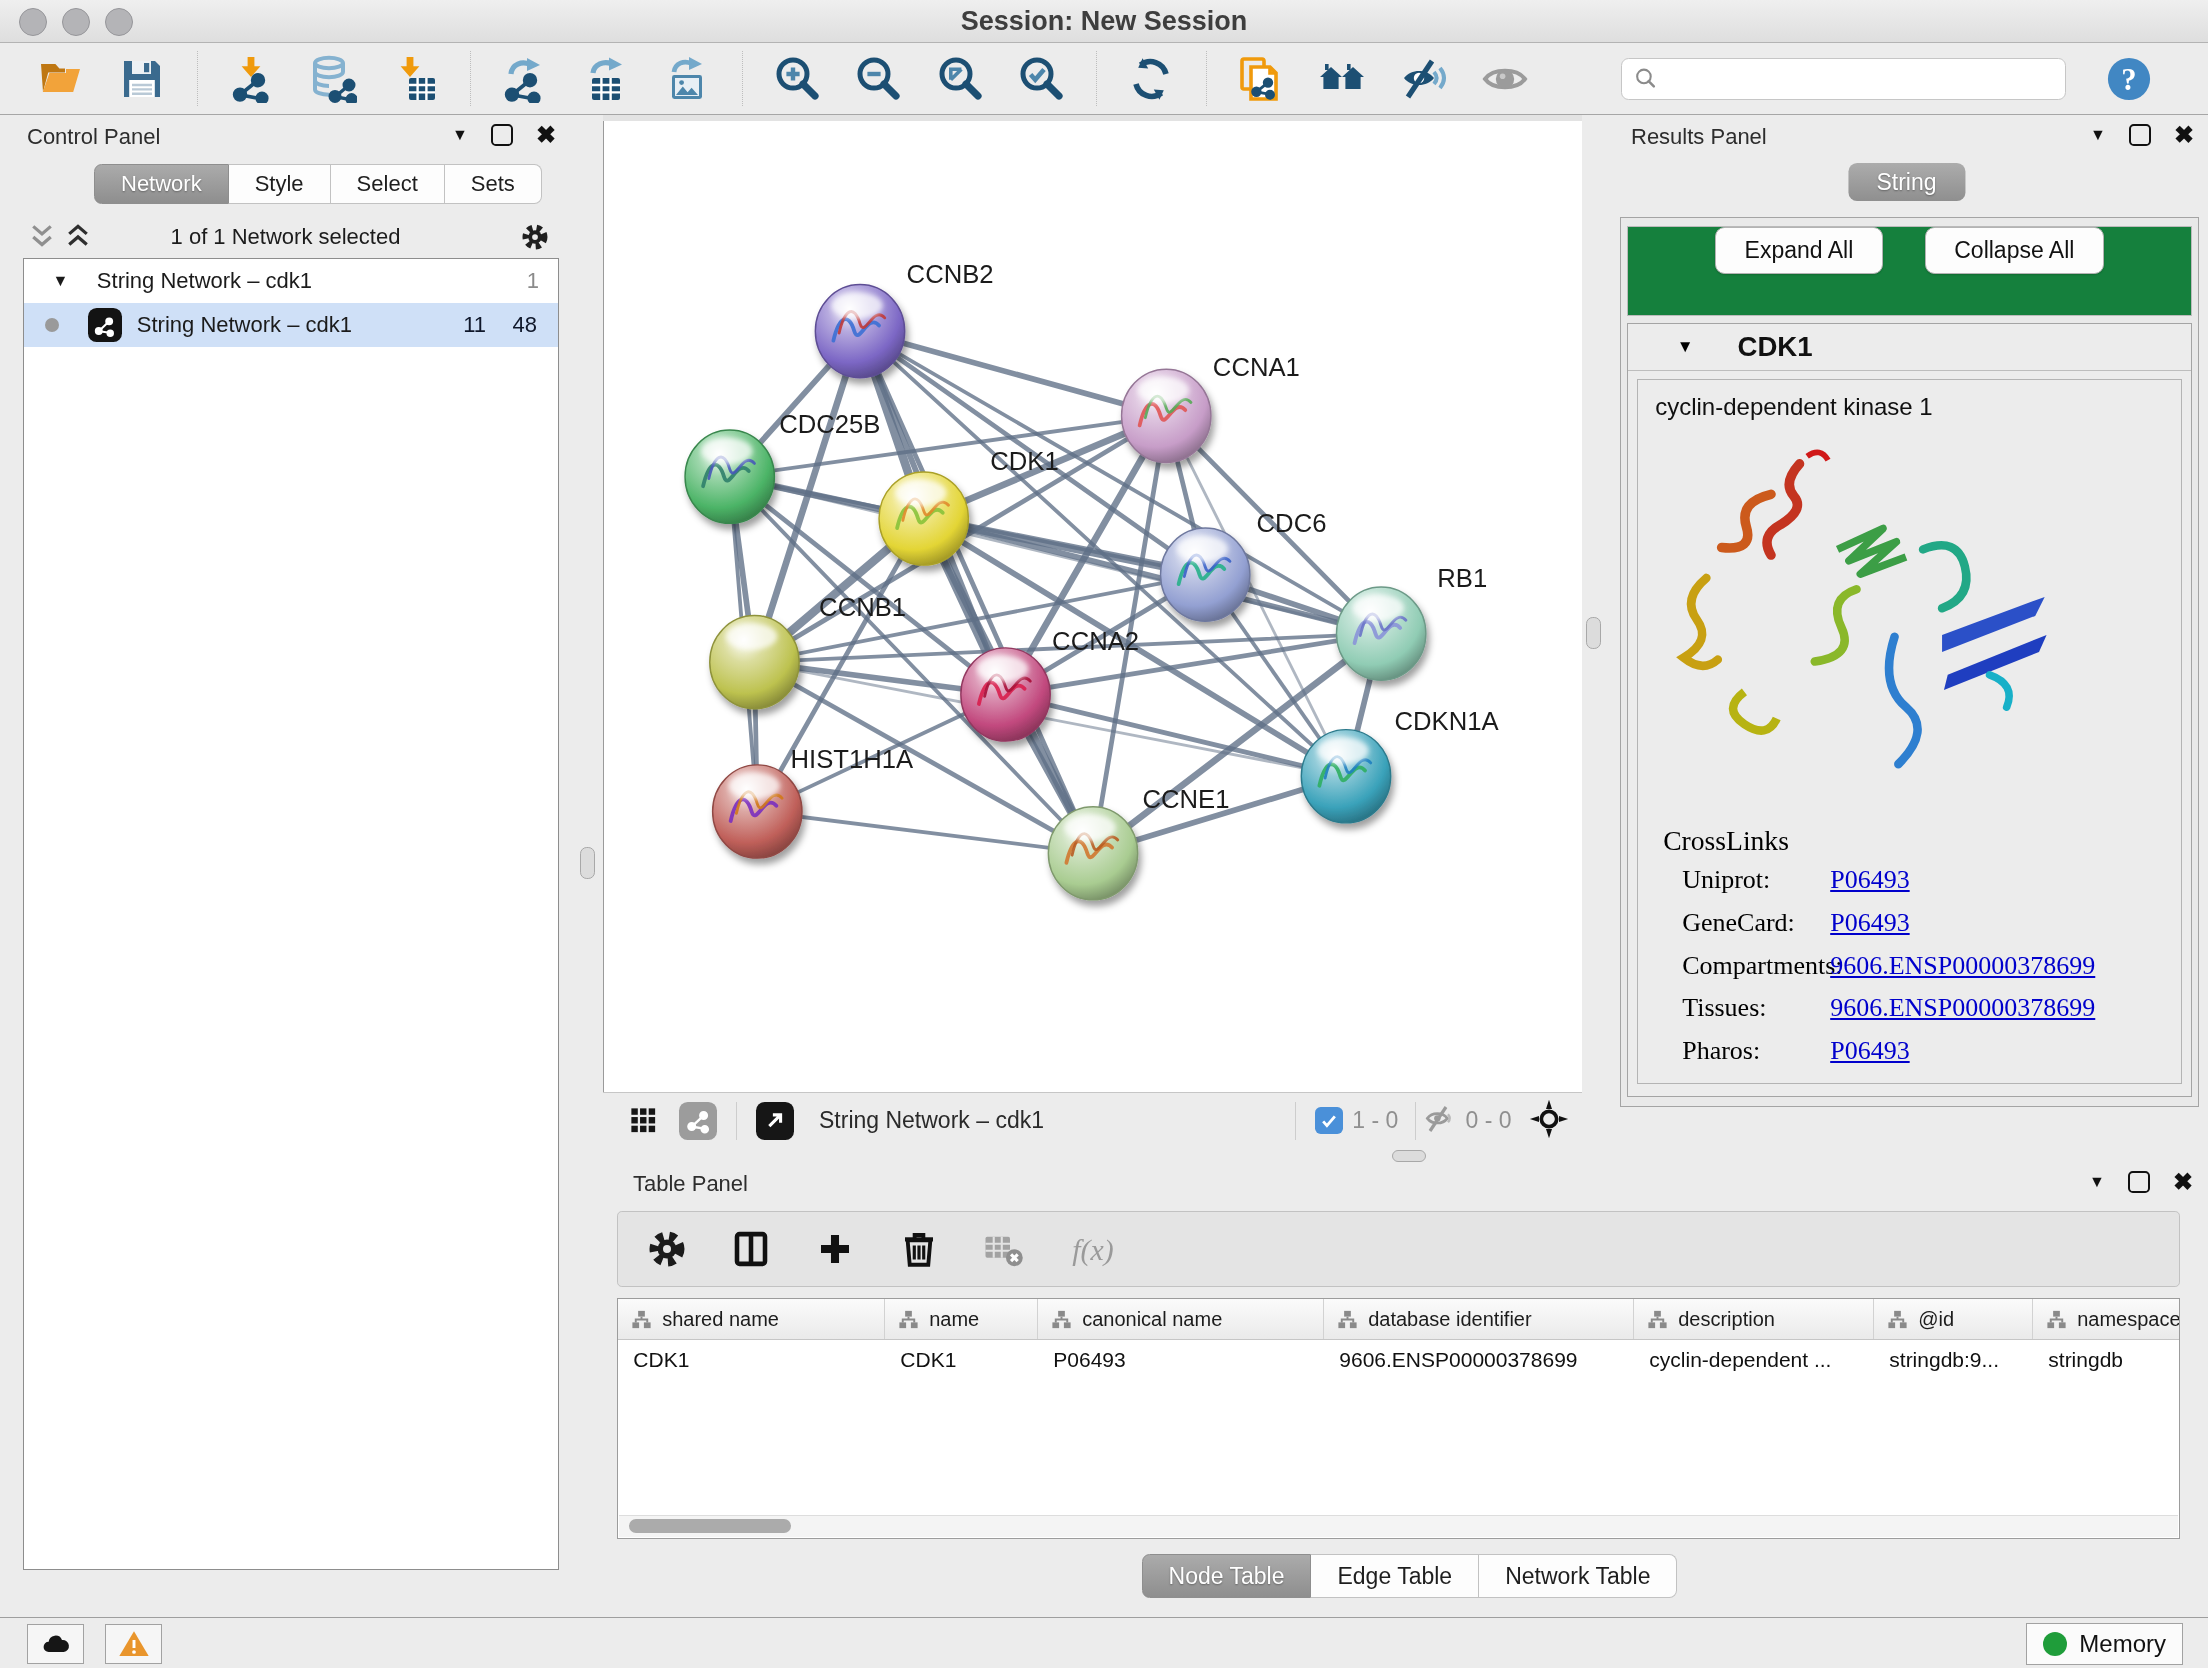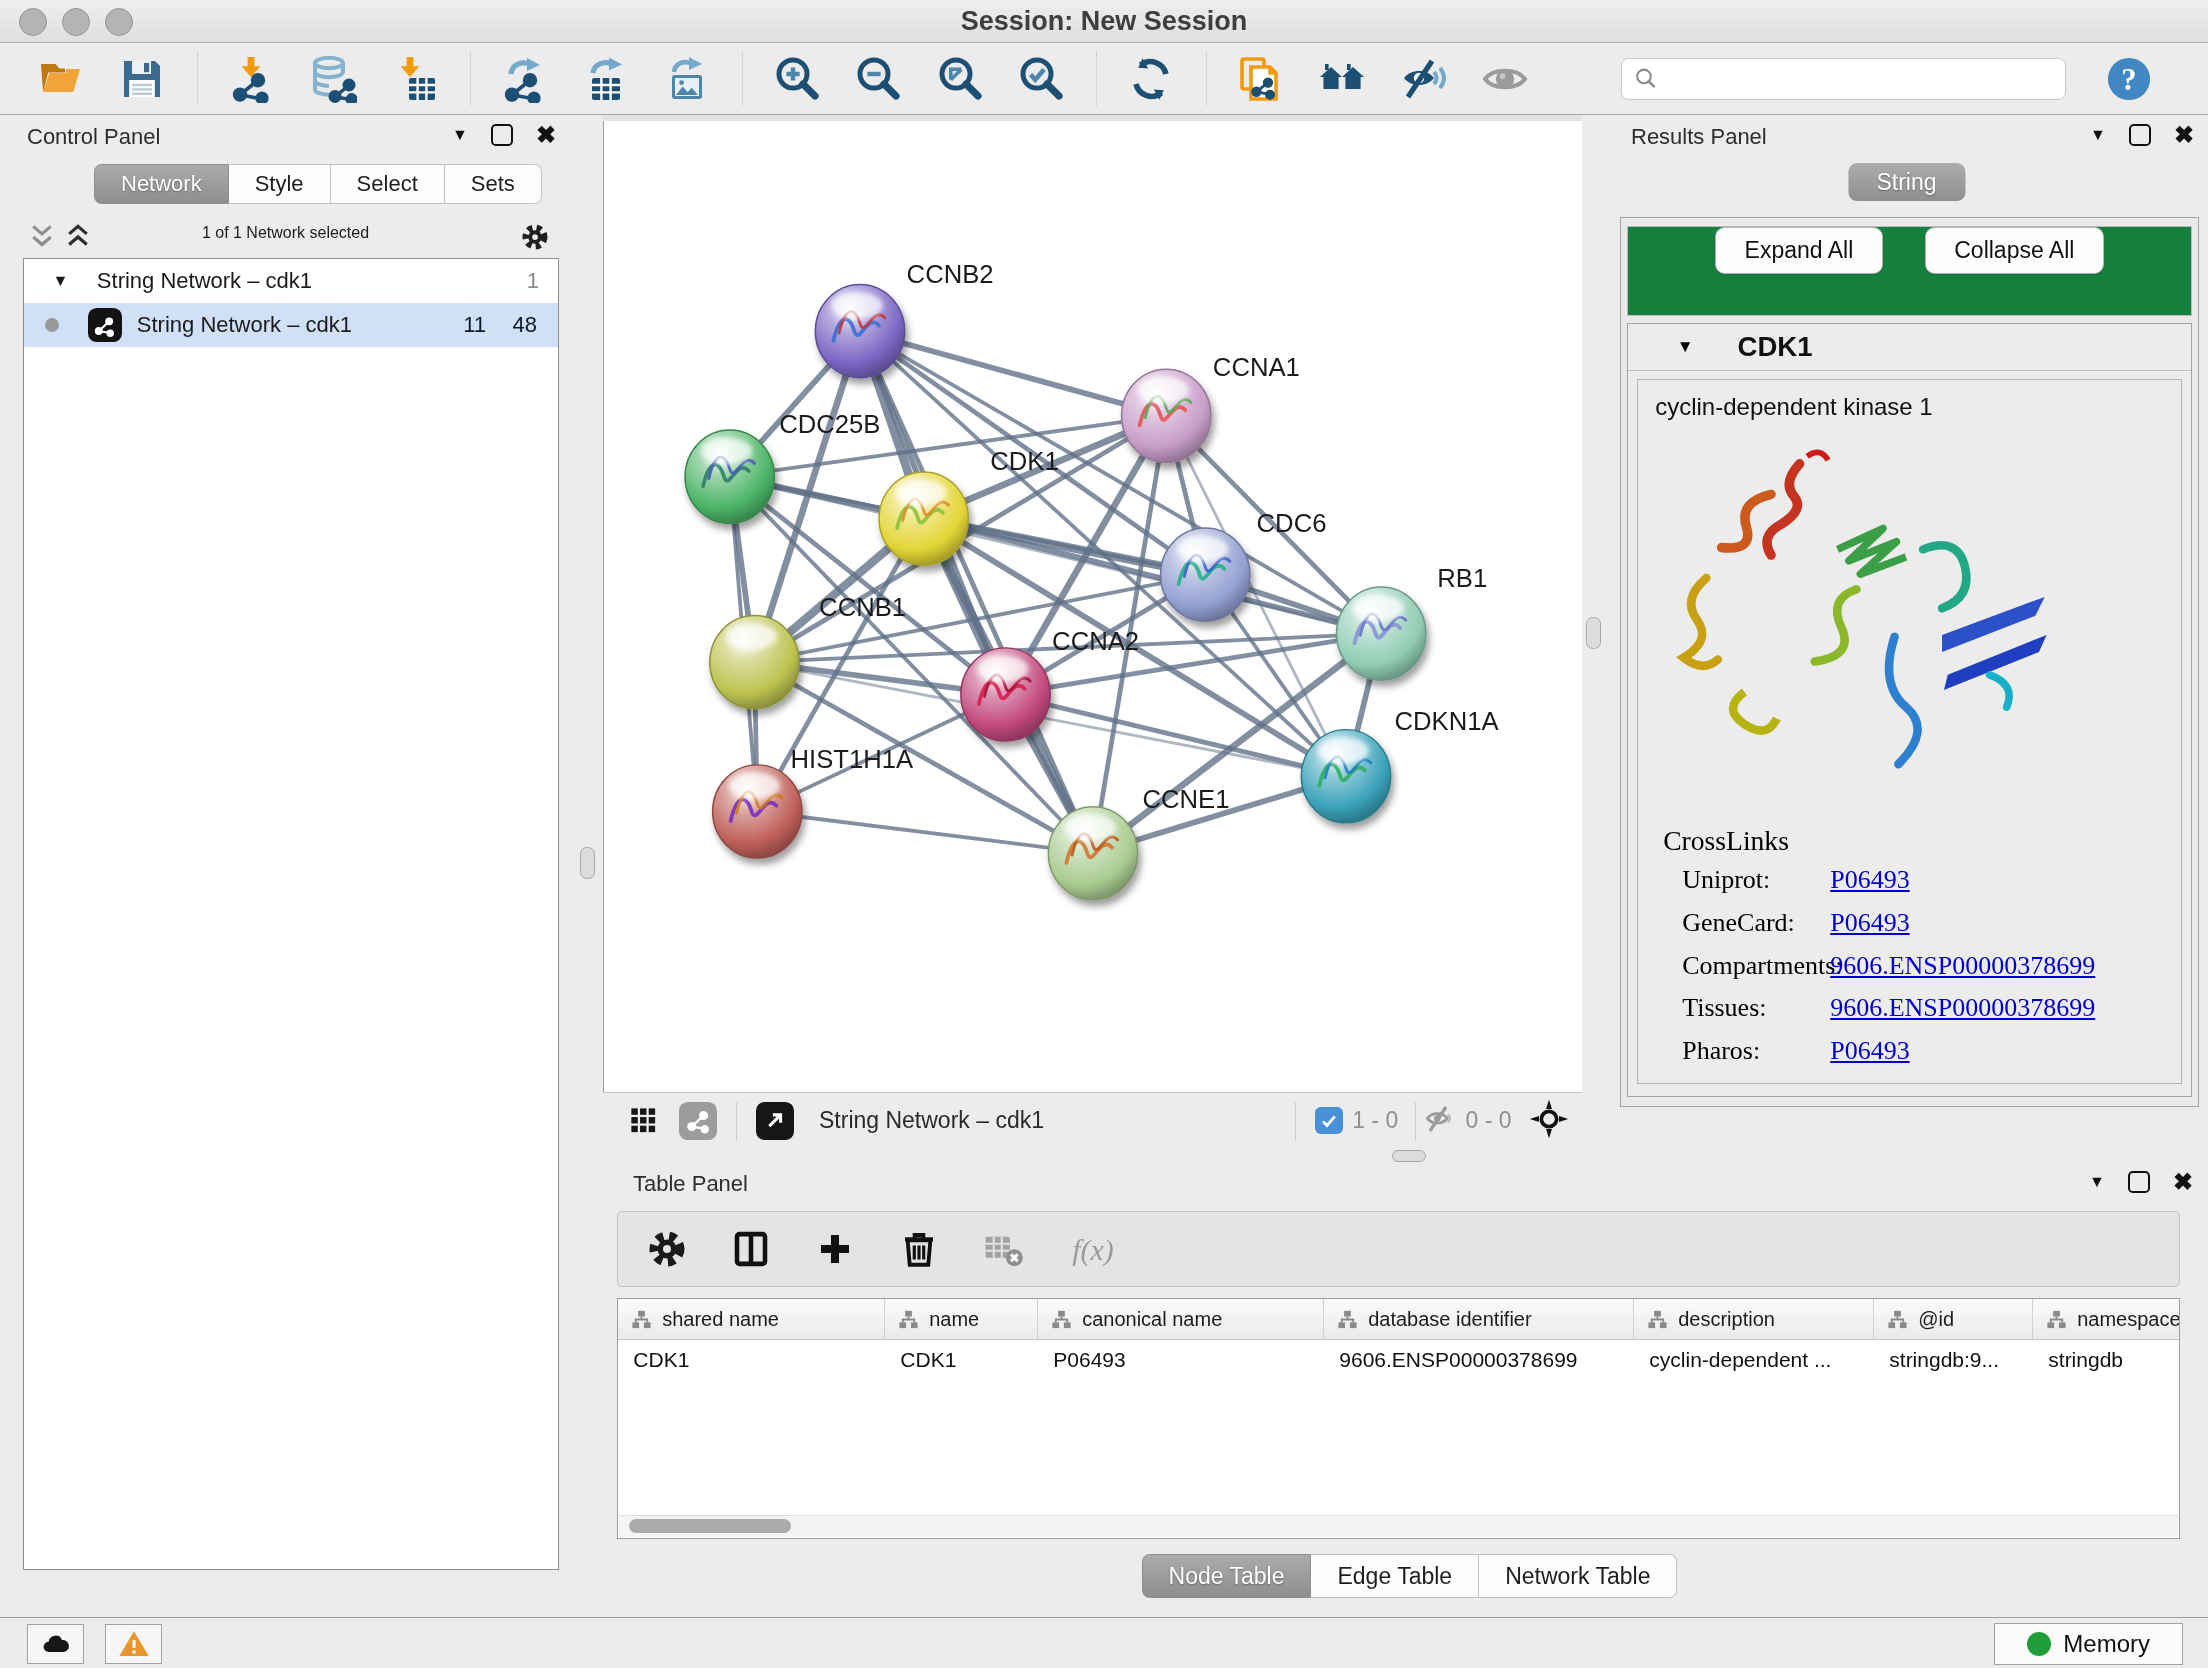--- a/index.html
+++ b/index.html
@@ -30,21 +30,21 @@
   
   .control-panel{position:absolute;left:0;top:115px;width:571px;height:1502px;background:#ececec;}
   .cp-tabs{position:absolute;left:86px;top:49px;display:flex;}
   .seg-tab{height:38px;line-height:38px;padding:0 26px;font-size:22px;background:#fdfdfd;border:1px solid #c2c2c2;border-left:none;color:#1e1e1e;white-space:nowrap;}
   .seg-tab.first{border-left:1px solid #c2c2c2;border-radius:7.6px 0 0 7.6px;margin-left:8px;}
   .seg-tab.last{border-radius:0 7.6px 7.6px 0;}
   .seg-tab.selected{background:linear-gradient(#ababab,#8e8e8e);color:#fff;border-color:#8e8e8e;text-shadow:0 1px 1.9px rgba(0,0,0,.35);}
   .cp-subheader{position:absolute;left:0;top:99px;width:100%;height:46px;}
   .cp-subheader svg{width:30px;height:30px;position:absolute;top:7.6px;}
   .chev-dn{left:27px;}.chev-up{left:63px;}
-  .cp-selcount{position:absolute;left:0;right:0;top:9.5px;text-align:center;font-size:16px;color:#1c1c1c;}
+  .cp-selcount{position:absolute;left:0;right:0;top:9.5px;text-align:center;font-size:22px;color:#1c1c1c;}
   .cp-gear{right:21px;left:auto!important;}
   .cp-tree{position:absolute;left:23px;top:143px;width:536px;bottom:47px;background:#fff;border:1px solid #8d8d8d;box-sizing:border-box;}
   .tree-row{height:44px;display:flex;align-items:center;font-size:22px;color:#1b1b1b;position:relative;}
   .tree-row.root{padding-left:28.5px;}
   .tri{margin-right:28.5px;font-size:16px;}
   .tree-count{position:absolute;right:19px;color:#8b8b8b;}
   .tree-row.child{background:#cfe0f7;padding-left:21px;}
   .cdot{width:14.3px;height:14.3px;border-radius:50%;background:#9a9a9a;margin-right:28.5px;flex:none;}
   .share-badge{width:34px;height:34px;background:#131313;border-radius:8.6px;display:flex;align-items:center;justify-content:center;margin-right:15px;flex:none;}
   .share-badge svg{width:25px;height:25px;}
@@ -101,21 +101,21 @@
   .td{padding-left:15px;box-sizing:border-box;white-space:nowrap;overflow:hidden;flex:none;}
   .tscroll{position:absolute;left:1px;right:1px;bottom:1px;height:21px;background:#f4f4f4;border-top:1px solid #ddd;}
   .tthumb{position:absolute;left:9.5px;top:2.9px;width:162px;height:14.3px;border-radius:7.6px;background:#ababab;}
   .tp-tabs{position:absolute;left:0;right:0;top:392px;display:flex;justify-content:center;}
   .tp-tabs .seg-tab{height:42px;line-height:42px;font-size:23px;}
   
   .statusbar{position:absolute;left:0;bottom:0;width:100%;height:51px;background:#ececec;border-top:1.9px solid #9e9e9e;box-sizing:border-box;}
   .sb-btn{position:absolute;top:5.7px;width:57px;height:40px;background:#f6f6f6;border:1.9px solid #a2a2a2;display:flex;align-items:center;justify-content:center;box-sizing:border-box;padding:0;}
   .sb-btn svg{width:32px;height:32px;}
   #sb-cloud{left:27px;}#sb-warn{left:105px;}
-  .memory{position:absolute;right:25px;top:4.8px;height:42px;padding:0 32px;background:#fbfbfb;border:1.9px solid #a2a2a2;display:flex;align-items:center;gap:12.4px;font-size:24px;color:#111;box-sizing:border-box;}
+  .memory{position:absolute;right:25px;top:4.8px;height:42px;padding:0 16px;background:#fbfbfb;border:1.9px solid #a2a2a2;display:flex;align-items:center;gap:12.4px;font-size:24px;color:#111;box-sizing:border-box;}
   .mem-dot{width:24px;height:24px;border-radius:50%;background:#1f9d3a;}
 </style>
 </head>
 <body>
 
 <div class="window">
 
   <div class="titlebar">
     <div class="traffic">
       <span class="tl"></span>

